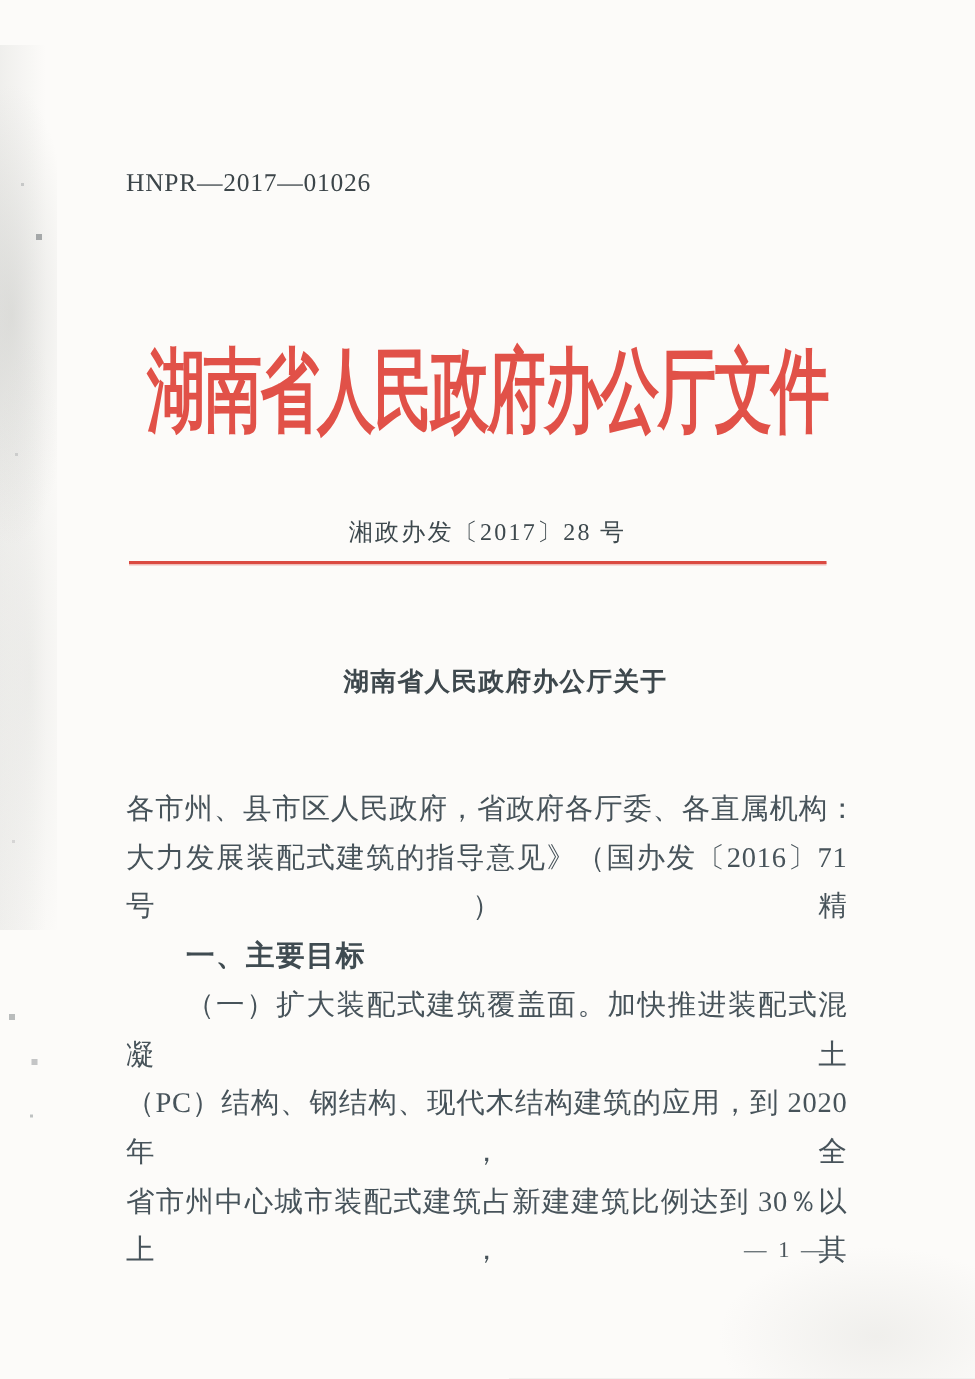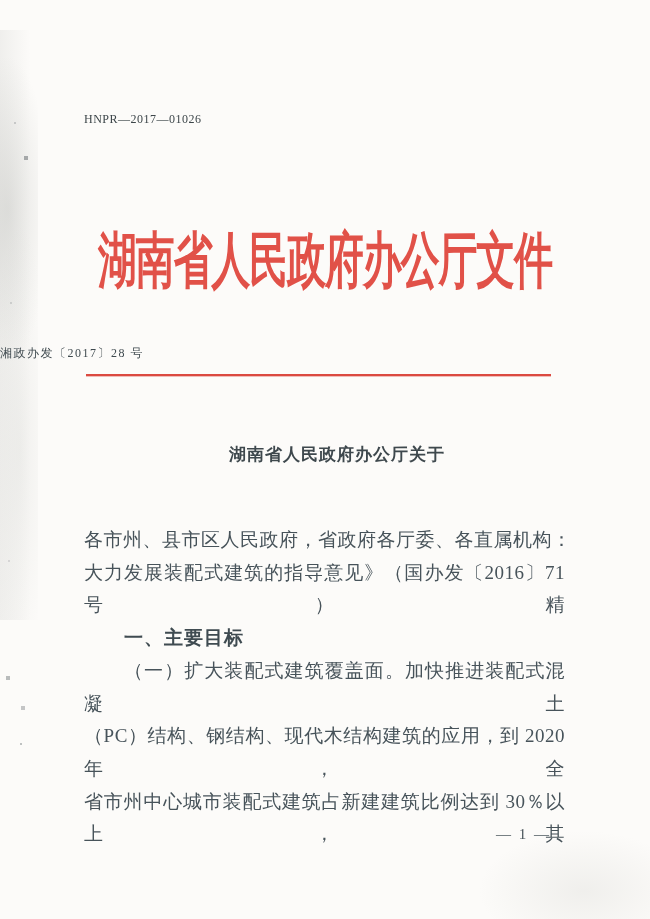--- a/index.html
+++ b/index.html
@@ -50,21 +50,21 @@
     bottom: 0;
     width: 220px;
     height: 140px;
     background: radial-gradient(140px 80px at 70% 80%, rgba(196,196,190,0.22), transparent 75%);
     pointer-events: none;
   }
   .doc-code {
     position: absolute;
     left: 84px;
     top: 112px;
-    font-size: 12px;
+    font-size: 17px;
     letter-spacing: 0.5px;
     color: #3c4549;
   }
   .banner {
     position: absolute;
     left: 0;
     top: 219px;
     width: 100%;
     text-align: center;
     font-size: 40px;
@@ -73,21 +73,22 @@
     transform: scale(0.97, 1.52);
     transform-origin: center top;
     letter-spacing: -1px;
     white-space: nowrap;
   }
   .ref-number {
     position: absolute;
     left: 0;
     top: 345px;
     width: 100%;
-    font-size: 12px;
+    text-align: center;
+    font-size: 16px;
     letter-spacing: 1.5px;
     color: #3e494e;
   }
   .red-rule {
     position: absolute;
     left: 86px;
     top: 374px;
     width: 465px;
     height: 2px;
     background: #db4a41;

